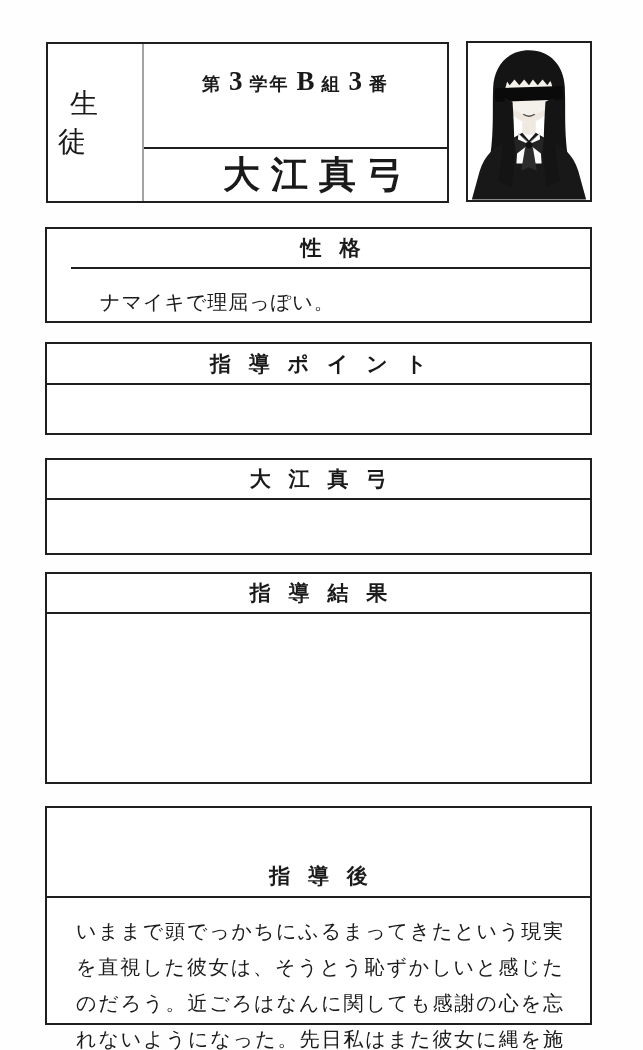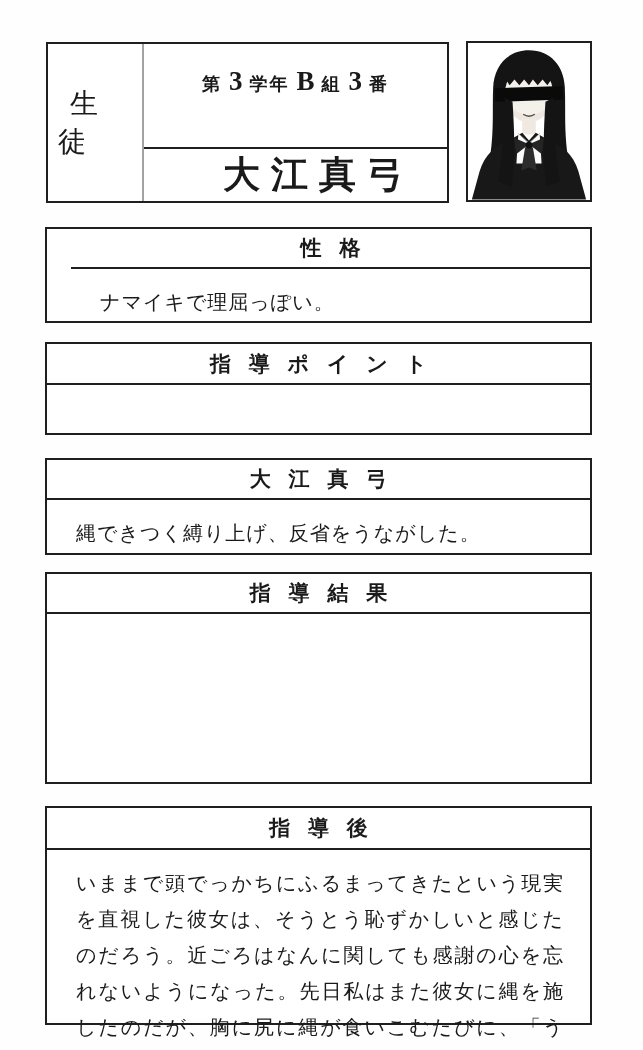--- a/index.html
+++ b/index.html
@@ -46,21 +46,21 @@
   }
   .sec-body{
     padding:15px 26px 0 29px;
     font-size:20px;line-height:1.8;letter-spacing:1px;
     text-align:justify;
   }
   .s1{top:227px;height:96px;padding-left:24px;}  .s1 .sec-head{height:38px;}
   .s2{top:342px;height:93px;}  .s2 .sec-head{height:39px;}
   .s3{top:458px;height:97px;}  .s3 .sec-head{height:38px;}
   .s4{top:572px;height:212px;gap:32px;} .s4 .sec-head{height:38px;}
-  .s5{top:806px;height:219px;} .s5 .sec-head{height:40px;}
+  .s5{top:806px;height:219px;} .s5 .sec-head{height:40px;margin-top:48px;}
 </style>
 </head>
 <body>
 
 <div id="page">
 
   <div class="abs frame card">
     <div class="card-left">生徒</div>
     <div class="card-right">
       <div class="card-class">
@@ -121,21 +121,20 @@
     <div class="sec-head">性格</div>
     <div class="sec-body">ナマイキで理屈っぽい。</div>
   </div>
 
   <div class="abs frame section s2">
     <div class="sec-head">指導ポイント</div>
   </div>
 
   <div class="abs frame section s3">
     <div class="sec-head">大江真弓</div>
-    <div class="sec-body">縄できつく縛り上げ、反省をうながした。</div>
   </div>
 
   <div class="abs frame section s4">
     <div class="sec-head">指導結果</div>
   </div>
 
   <div class="abs frame section s5">
     <div class="sec-head">指導後</div>
     <div class="sec-body">いままで頭でっかちにふるまってきたという現実を直視した彼女は、そうとう恥ずかしいと感じたのだろう。近ごろはなんに関しても感謝の心を忘れないようになった。先日私はまた彼女に縄を施したのだが、胸に尻に縄が食いこむたびに、「うう……ナマイキで理屈っぽい」といちいち頭を下げるようになっている。</div>
   </div>

